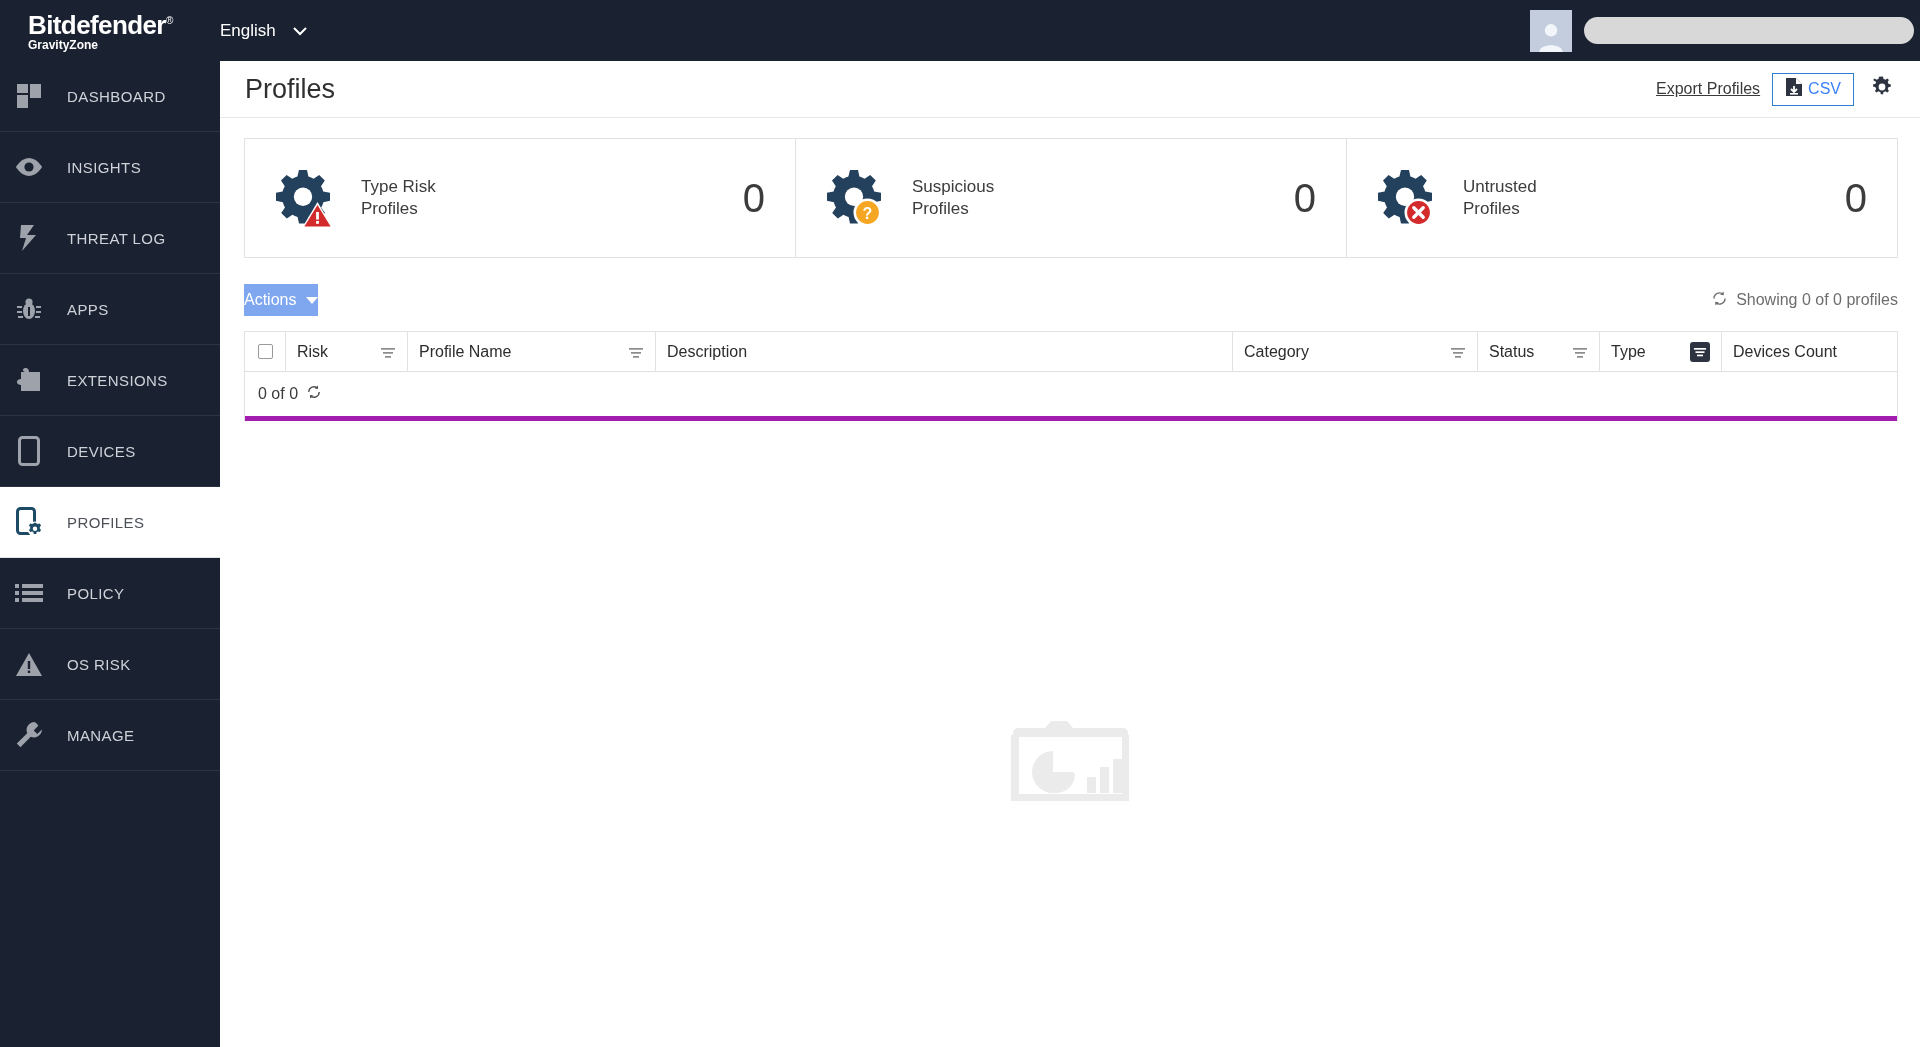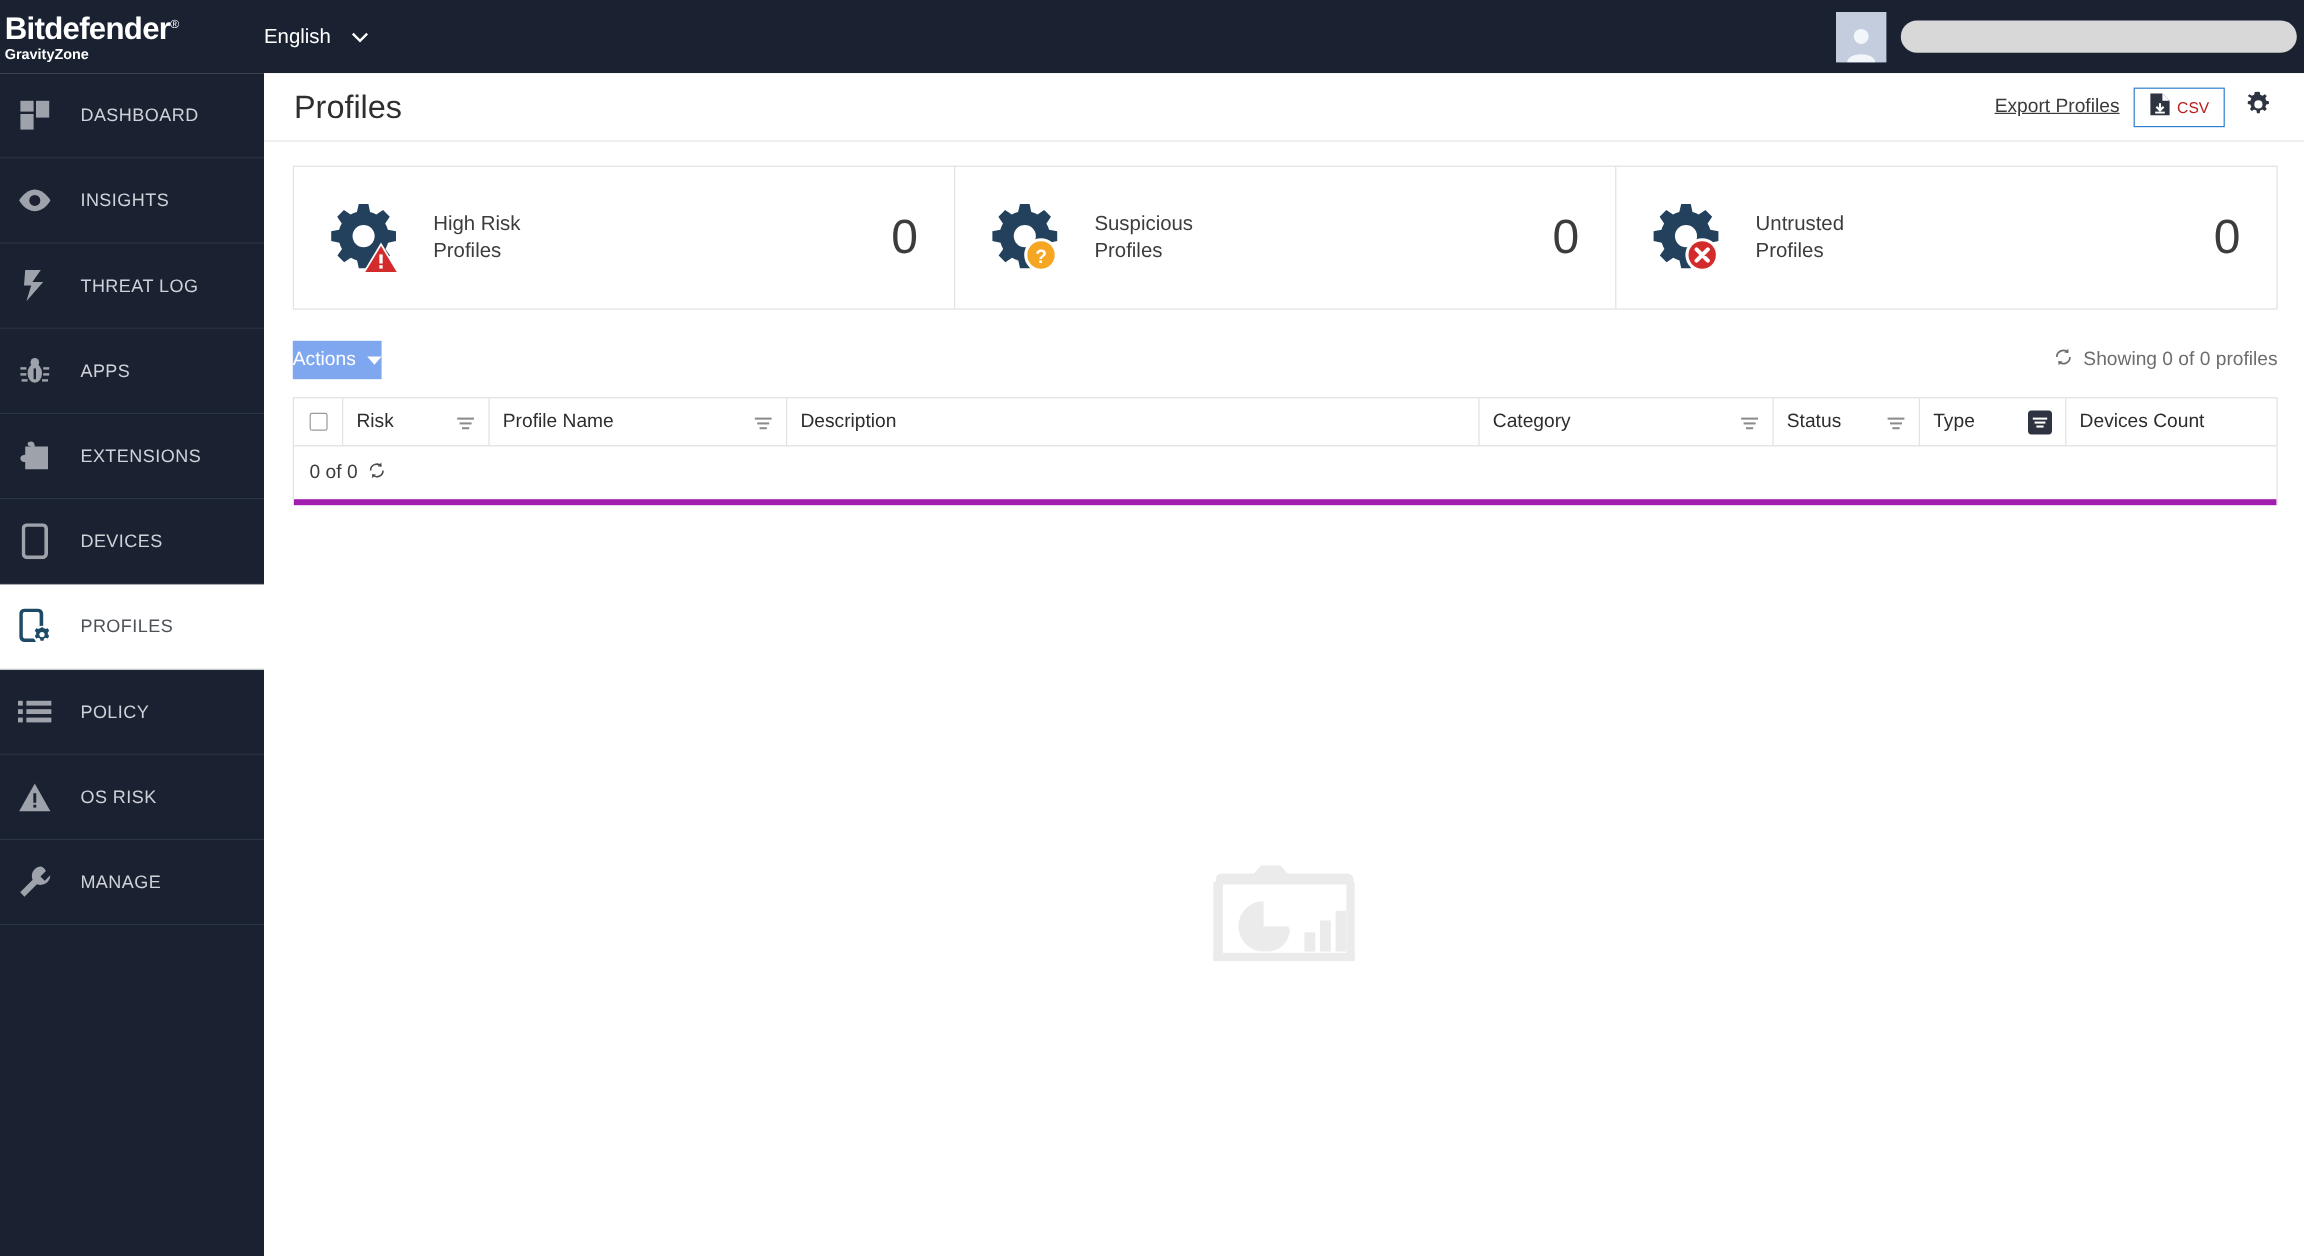--- a/index.html
+++ b/index.html
@@ -9,21 +9,21 @@
     font-family: "Liberation Sans", sans-serif;
     overflow: hidden;
   }
   .app { position: relative; width: 1920px; height: 1047px; display: flex; flex-direction: column; }
 
   
   .topbar {
     height: 61px; background: #1a2130; display: flex; align-items: center;
     flex: 0 0 61px; position: relative;
   }
-  .brand { width: 220px; padding-left: 4px; flex: 0 0 220px; }
+  .brand { width: 220px; padding-left: 28px; flex: 0 0 220px; }
   .brand-name {
     color: #ffffff; font-size: 26px; font-weight: bold; letter-spacing: -0.6px;
     line-height: 26px; position: relative; display: inline-block;
   }
   .brand-reg { font-size: 10px; vertical-align: super; font-weight: normal; }
   .brand-sub { color: #ffffff; font-size: 12px; font-weight: bold; line-height: 15px; margin-top: 1px; }
   .lang {
     display: flex; align-items: center; gap: 14px; color: #ffffff;
     font-size: 17px; margin-left: 0px; cursor: pointer;
   }
@@ -61,21 +61,21 @@
     height: 57px; display: flex; align-items: center; padding: 0 22px 0 25px; position: relative;
     border-bottom: 1px solid #e6e6e6;
   }
   .page-title { font-size: 27px; color: #2f2f2f; font-weight: normal; }
   .page-head-right { margin-left: auto; display: flex; align-items: center; gap: 12px; }
   .export-label { font-size: 16px; color: #3a3a3a; text-decoration: underline; }
   .csv-btn {
     border: 1px solid #2f7fd1; background: #fff; height: 33px; display: flex; align-items: center;
     gap: 5px; padding: 0 12px; cursor: pointer;
   }
-  .csv-btn .csv-text { font-size: 13px; color: #b91c1c; }
+  .csv-btn .csv-text { font-size: 16px; color: #3b82f6; }
   .gear-btn { cursor: pointer; display: flex; align-items: center; padding: 0 4px; }
 
   
   .cards { display: flex; margin: 20px 22px 0 24px; border: 1px solid #e2e2e2; background:#fff; }
   .card {
     flex: 1 1 0; display: flex; align-items: center; padding: 27px 24px 27px 26px; min-width: 0;
     border-right: 1px solid #e2e2e2; position: relative;
   }
   .card:last-child { border-right: none; }
   .card-icon { width: 64px; height: 64px; flex: 0 0 64px; position: relative; }
@@ -317,21 +317,21 @@
             <svg width="64" height="64" viewBox="0 0 64 64">
               <path d="M28 4 h8 l1.4 6.6 a22 22 0 0 1 5.2 2.2 l5.6 -3.8 5.6 5.6 -3.8 5.6 a22 22 0 0 1 2.2 5.2 L59 26.8 v8 l-6.6 1.4 a22 22 0 0 1 -2.2 5.2 l3.8 5.6 -5.6 5.6 -5.6 -3.8 a22 22 0 0 1 -5.2 2.2 L36 57.6 h-8 l-1.4 -6.6 a22 22 0 0 1 -5.2 -2.2 l-5.6 3.8 -5.6 -5.6 3.8 -5.6 a22 22 0 0 1 -2.2 -5.2 L5 34.8 v-8 l6.6 -1.4 a22 22 0 0 1 2.2 -5.2 l-3.8 -5.6 5.6 -5.6 5.6 3.8 a22 22 0 0 1 5.2 -2.2 Z" fill="#23415c"></path>
               <circle cx="32" cy="30.8" r="9.2" fill="#ffffff"></circle>
               <path d="M46.5 36 L62 62 H31 Z" fill="#ffffff"></path>
               <path d="M46.5 39 L59.6 60.6 H33.4 Z" fill="#d32b2b"></path>
               <rect x="45.1" y="46" width="2.8" height="7.6" fill="#ffffff"></rect>
               <rect x="45.1" y="55" width="2.8" height="2.8" fill="#ffffff"></rect>
             </svg>
           </div>
           <div class="card-text">
-            <div>High Risk</div>
+            <div>Type Risk</div>
             <div>Profiles</div>
           </div>
           <div class="card-count">0</div>
         </div>
 
         <div class="card">
           <div class="card-icon">
             <svg width="64" height="64" viewBox="0 0 64 64">
               <path d="M28 4 h8 l1.4 6.6 a22 22 0 0 1 5.2 2.2 l5.6 -3.8 5.6 5.6 -3.8 5.6 a22 22 0 0 1 2.2 5.2 L59 26.8 v8 l-6.6 1.4 a22 22 0 0 1 -2.2 5.2 l3.8 5.6 -5.6 5.6 -5.6 -3.8 a22 22 0 0 1 -5.2 2.2 L36 57.6 h-8 l-1.4 -6.6 a22 22 0 0 1 -5.2 -2.2 l-5.6 3.8 -5.6 -5.6 3.8 -5.6 a22 22 0 0 1 -2.2 -5.2 L5 34.8 v-8 l6.6 -1.4 a22 22 0 0 1 2.2 -5.2 l-3.8 -5.6 5.6 -5.6 5.6 3.8 a22 22 0 0 1 5.2 -2.2 Z" fill="#23415c"></path>
               <circle cx="32" cy="30.8" r="9.2" fill="#ffffff"></circle>

